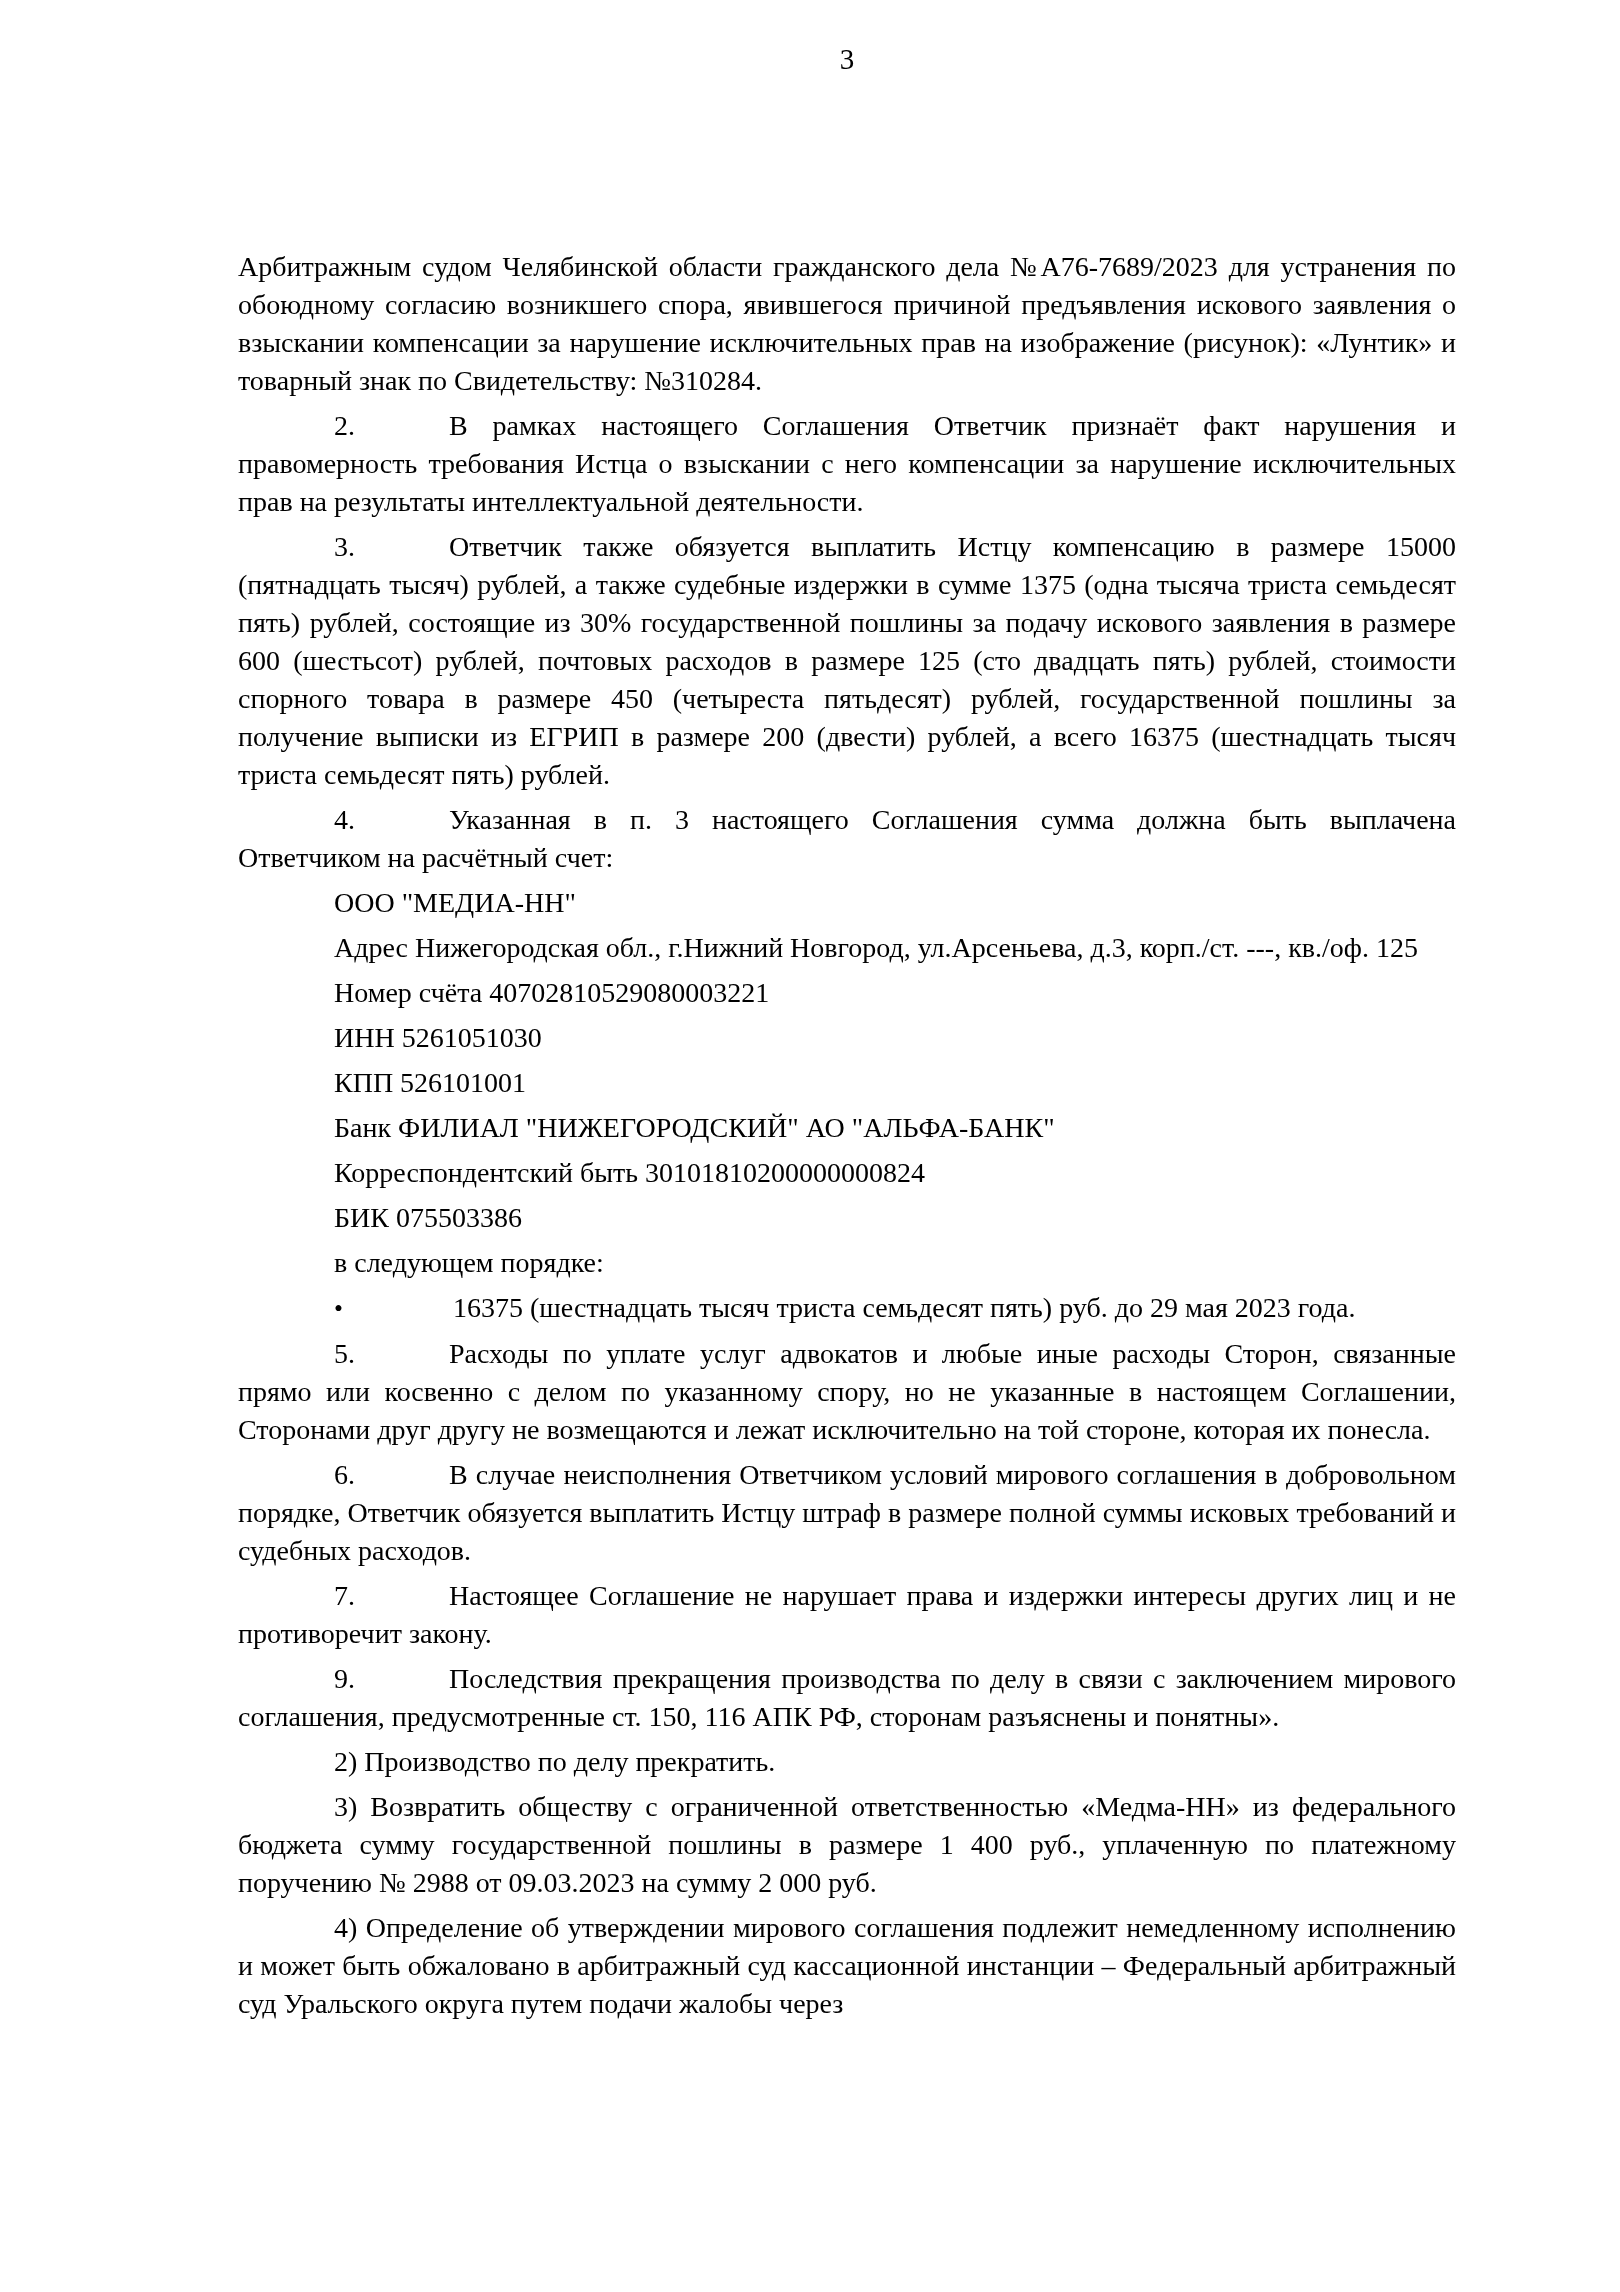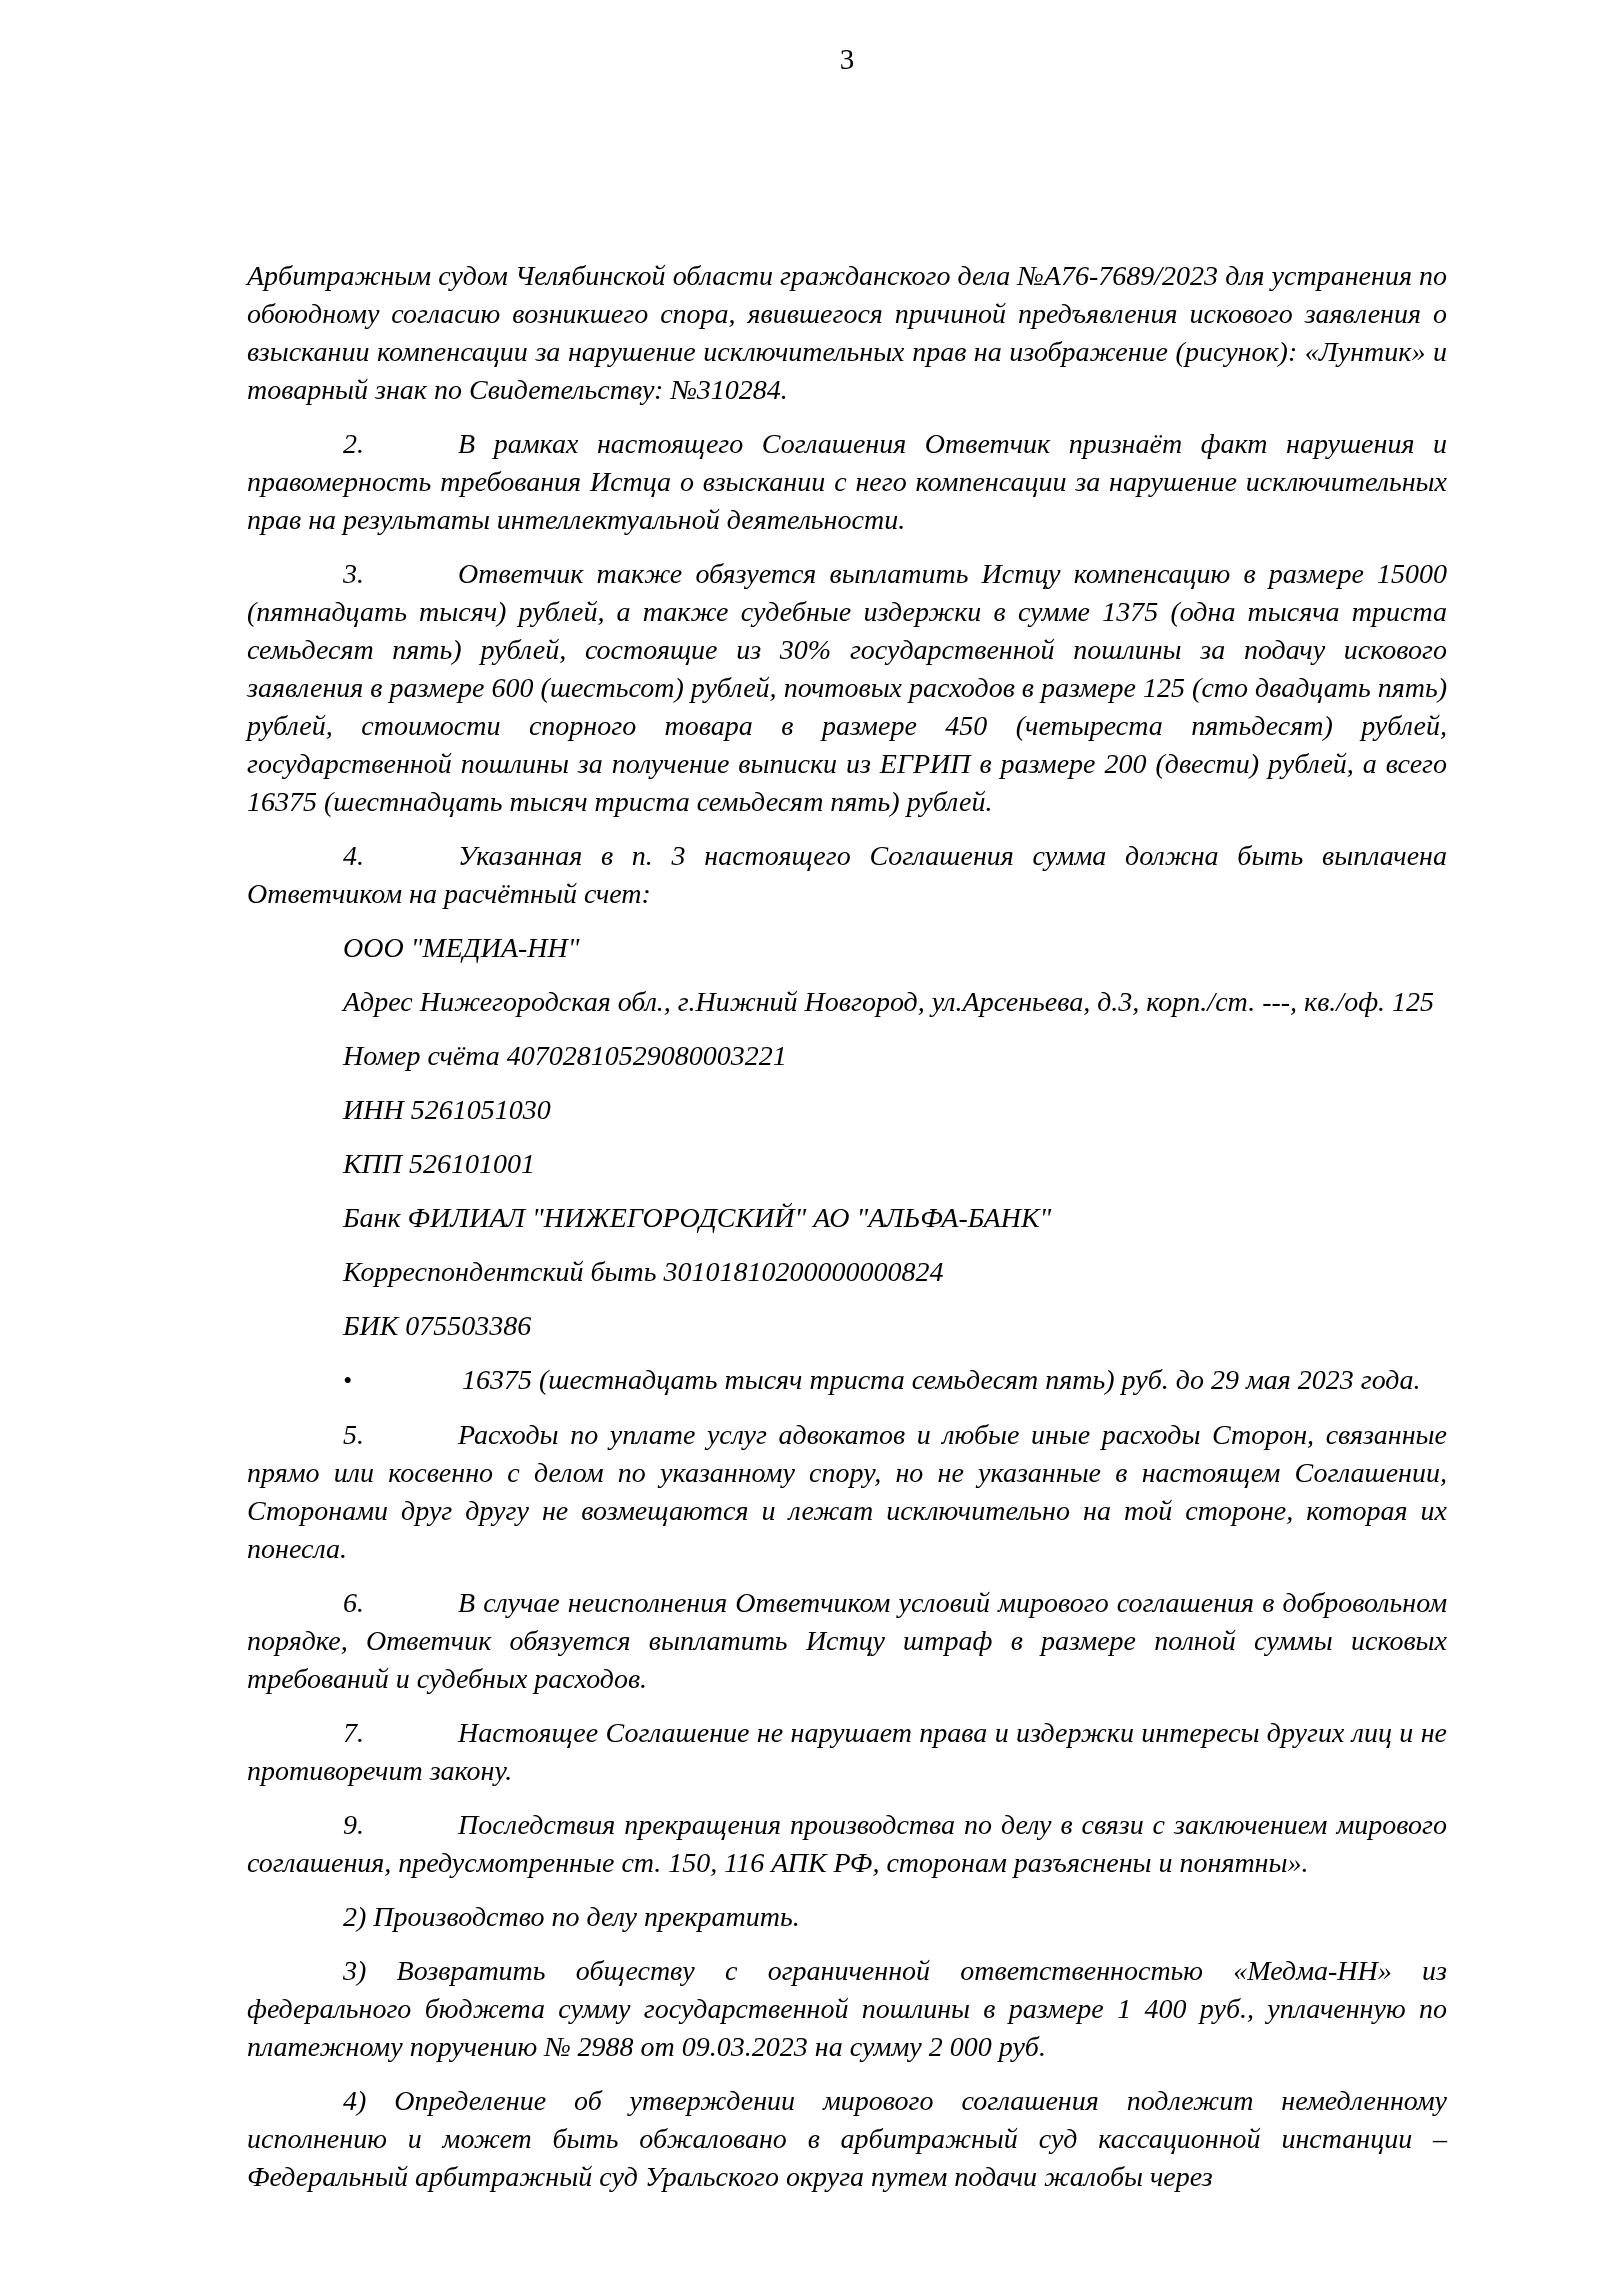--- a/index.html
+++ b/index.html
@@ -28,23 +28,22 @@
     position: absolute;
     top: 241px;
     left: 231px;
     width: 1232px;
     font-size: 28px;
     line-height: 38px;
     text-align: justify;
     text-align-last: left;
   }
   .content p {
-    margin: 16px;
+    margin: 7px;
     padding: 0;
-    font-style: italic;
   }
   p.plain   { text-indent: 0; }
   p.indent  { text-indent: 96px; }
   p.numbered{ text-indent: 96px; }
   p.bullet  { text-indent: 96px; }
   .num {
     display: inline;
     white-space: nowrap;
   }
   .tab {
@@ -70,20 +69,21 @@
       <p class="para numbered"><span class="num">3.</span><span class="tab"></span><span>Ответчик также обязуется выплатить Истцу компенсацию в размере 15000 (пятнадцать тысяч) рублей, а также судебные издержки в сумме 1375 (одна тысяча триста семьдесят пять) рублей, состоящие из 30% государственной пошлины за подачу искового заявления в размере 600 (шестьсот) рублей, почтовых расходов в размере 125 (сто двадцать пять) рублей, стоимости спорного товара в размере 450 (четыреста пятьдесят) рублей, государственной пошлины за получение выписки из ЕГРИП в размере 200 (двести) рублей, а всего 16375 (шестнадцать тысяч триста семьдесят пять) рублей.</span></p>
       <p class="para numbered"><span class="num">4.</span><span class="tab"></span><span>Указанная в п. 3 настоящего Соглашения сумма должна быть выплачена Ответчиком на расчётный счет:</span></p>
       <p class="para indent">ООО "МЕДИА-НН"</p>
       <p class="para indent">Адрес Нижегородская обл., г.Нижний Новгород, ул.Арсеньева, д.3, корп./ст. ---, кв./оф. 125</p>
       <p class="para indent">Номер счёта 40702810529080003221</p>
       <p class="para indent">ИНН 5261051030</p>
       <p class="para indent">КПП 526101001</p>
       <p class="para indent">Банк ФИЛИАЛ "НИЖЕГОРОДСКИЙ" АО "АЛЬФА-БАНК"</p>
       <p class="para indent">Корреспондентский быть 30101810200000000824</p>
       <p class="para indent">БИК 075503386</p>
+      <p class="para indent">в следующем порядке:</p>
       <p class="para bullet"><span class="bullet-mark">•</span><span class="tab-bullet"></span><span>16375 (шестнадцать тысяч триста семьдесят пять) руб. до 29 мая 2023 года.</span></p>
       <p class="para numbered"><span class="num">5.</span><span class="tab"></span><span>Расходы по уплате услуг адвокатов и любые иные расходы Сторон, связанные прямо или косвенно с делом по указанному спору, но не указанные в настоящем Соглашении, Сторонами друг другу не возмещаются и лежат исключительно на той стороне, которая их понесла.</span></p>
       <p class="para numbered"><span class="num">6.</span><span class="tab"></span><span>В случае неисполнения Ответчиком условий мирового соглашения в добровольном порядке, Ответчик обязуется выплатить Истцу штраф в размере полной суммы исковых требований и судебных расходов.</span></p>
       <p class="para numbered"><span class="num">7.</span><span class="tab"></span><span>Настоящее Соглашение не нарушает права и издержки интересы других лиц и не противоречит закону.</span></p>
       <p class="para numbered"><span class="num">9.</span><span class="tab"></span><span>Последствия прекращения производства по делу в связи с заключением мирового соглашения, предусмотренные ст. 150, 116 АПК РФ, сторонам разъяснены и понятны».</span></p>
       <p class="para indent">2) Производство по делу прекратить.</p>
       <p class="para indent">3) Возвратить обществу с ограниченной ответственностью «Медма-НН» из федерального бюджета сумму государственной пошлины в размере 1 400 руб., уплаченную по платежному поручению № 2988 от 09.03.2023 на сумму 2 000 руб.</p>
       <p class="para indent">4) Определение об утверждении мирового соглашения подлежит немедленному исполнению и может быть обжаловано в арбитражный суд кассационной инстанции – Федеральный арбитражный суд Уральского округа путем подачи жалобы через</p>
     </div>
 </div>

